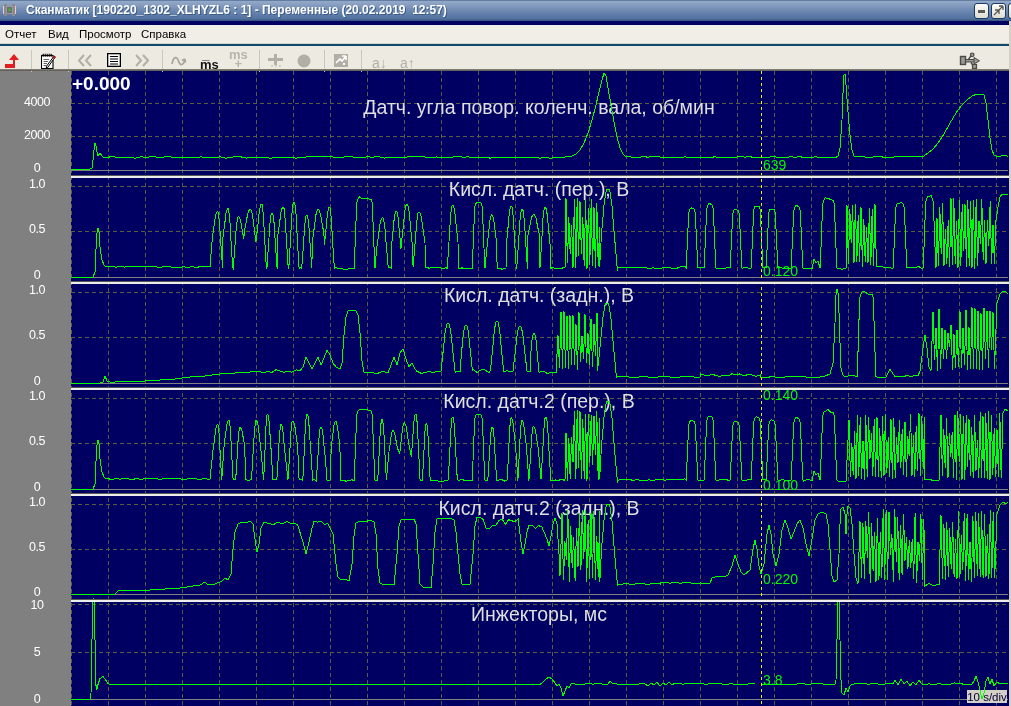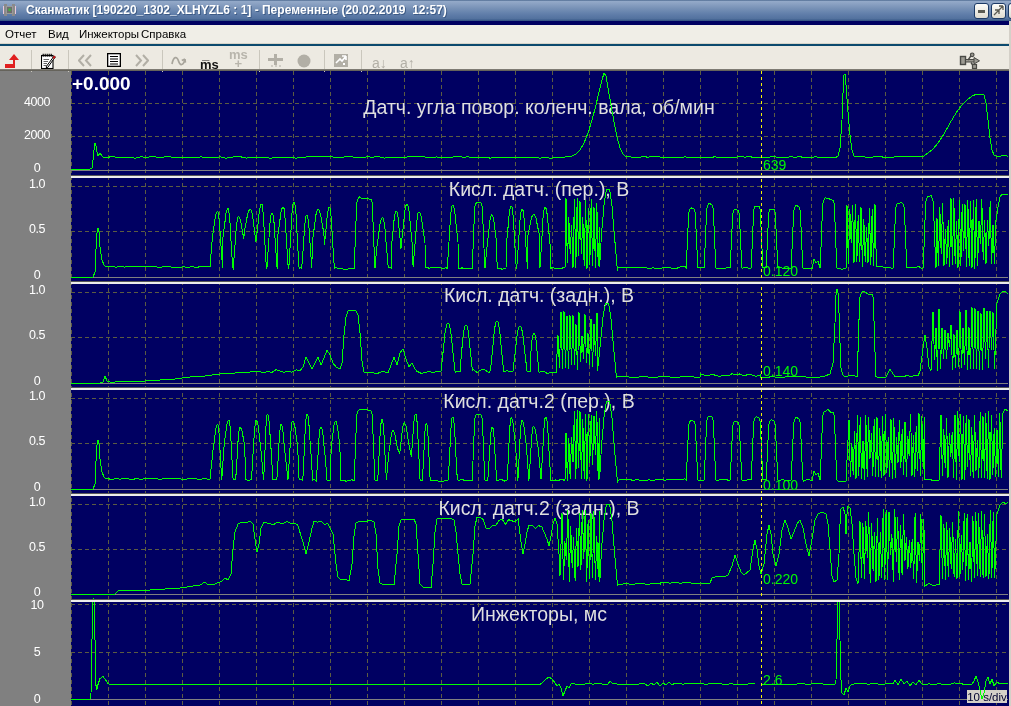--- a/index.html
+++ b/index.html
@@ -120,24 +120,24 @@
     <div class="alab" style="top:434px">0.5</div>
     <div class="alab" style="top:480px">0</div>
     <div class="alab" style="top:495px">1.0</div>
     <div class="alab" style="top:540px">0.5</div>
     <div class="alab" style="top:585px">0</div>
     <div class="alab" style="top:598px">10</div>
     <div class="alab" style="top:645px">5</div>
     <div class="alab" style="top:692px">0</div>
 <div class="pval" style="top:157px">639</div>
     <div class="pval" style="top:263px">0.120</div>
-    <div class="pval" style="top:363px">0.140</div>
+    <div class="pval" style="top:387px">0.140</div>
     <div class="pval" style="top:477px">0.100</div>
     <div class="pval" style="top:571px">0.220</div>
-    <div class="pval" style="top:672px">2.6</div>
+    <div class="pval" style="top:672px">3.8</div>
 <div id="zeroval">+0.000</div>
 
 <div id="tbar">
   <svg id="appico" viewBox="0 0 13 12">
         <rect x="0" y="2" width="2" height="8" fill="#e8c8dc"></rect>
         <rect x="11" y="2" width="2" height="8" fill="#e8c8dc"></rect>
         <rect x="1" y="0" width="3" height="12" fill="#8a8a8a"></rect>
         <rect x="9" y="0" width="3" height="12" fill="#8a8a8a"></rect>
         <rect x="3" y="2" width="7" height="8" fill="#9a9a9a"></rect>
         <rect x="4" y="3" width="5" height="6" fill="#6e6e6e"></rect>
@@ -152,21 +152,21 @@
   <div class="wbtn" style="left:991px">
         <svg width="13" height="14" viewBox="0 0 13 14">
           <path d="M2 11 L7 6 M7 6 l0 4 M7 6 l-4 0 M6 7 L11 2 M11 2 l-4 0 M11 2 l0 4" stroke="#5a5a52" stroke-width="1.3" fill="none"></path>
         </svg>
       </div>
   <div class="wbtn" style="left:1008px"></div>
 </div>
 <div id="menu">
   <span style="left:5px">Отчет</span>
       <span style="left:48px">Вид</span>
-      <span style="left:79px">Инжекторы</span>
+      <span style="left:79px">Просмотр</span>
       <span style="left:141px">Справка</span>
 </div>
 <div id="tool">
   <div class="sep" style="left:31px"></div>
       <div class="sep" style="left:68px"></div>
   <div class="sep" style="left:162px"></div>
       <div class="sep" style="left:259px"></div>
   <div class="sep" style="left:324px"></div>
       <div class="sep" style="left:361px"></div>
   <svg class="ti" style="left:5px;top:8px" width="14" height="15" viewBox="0 0 14 15">

